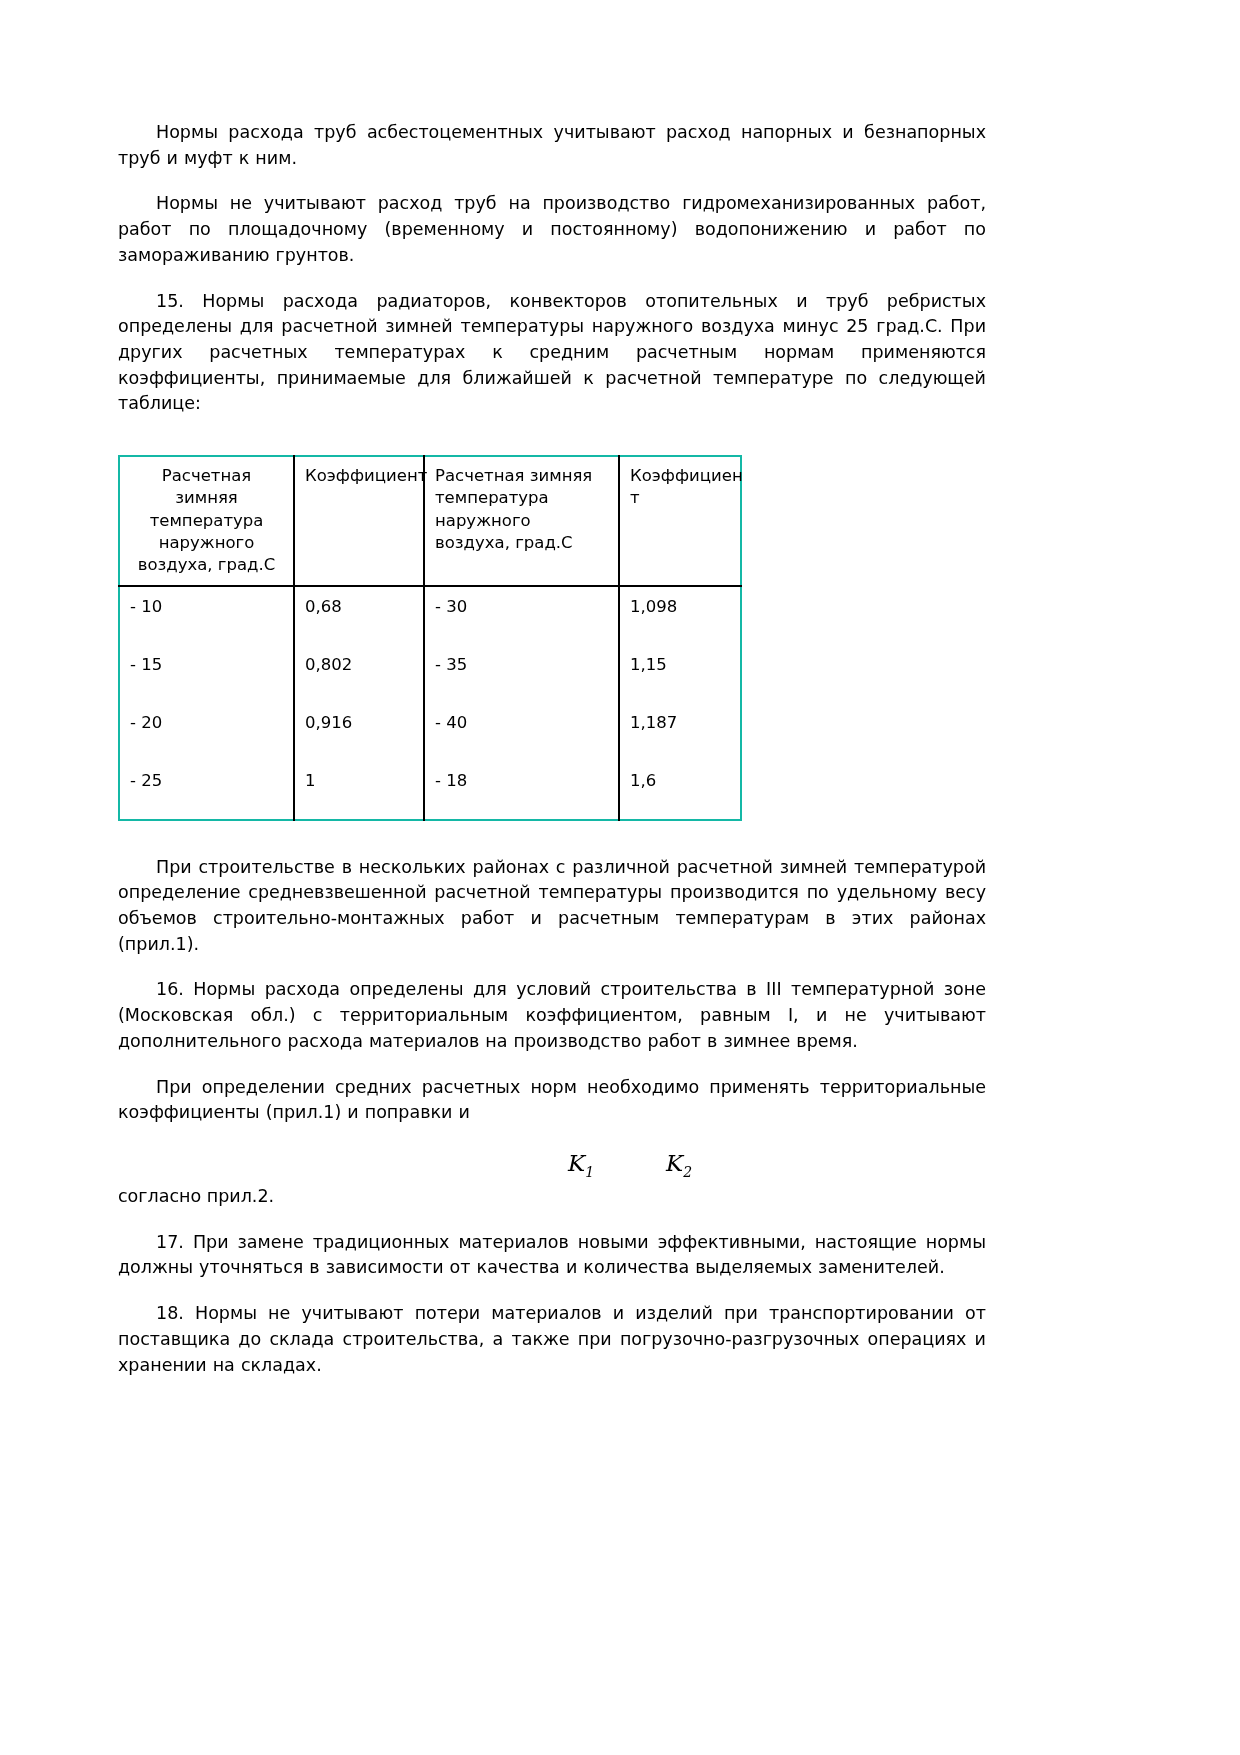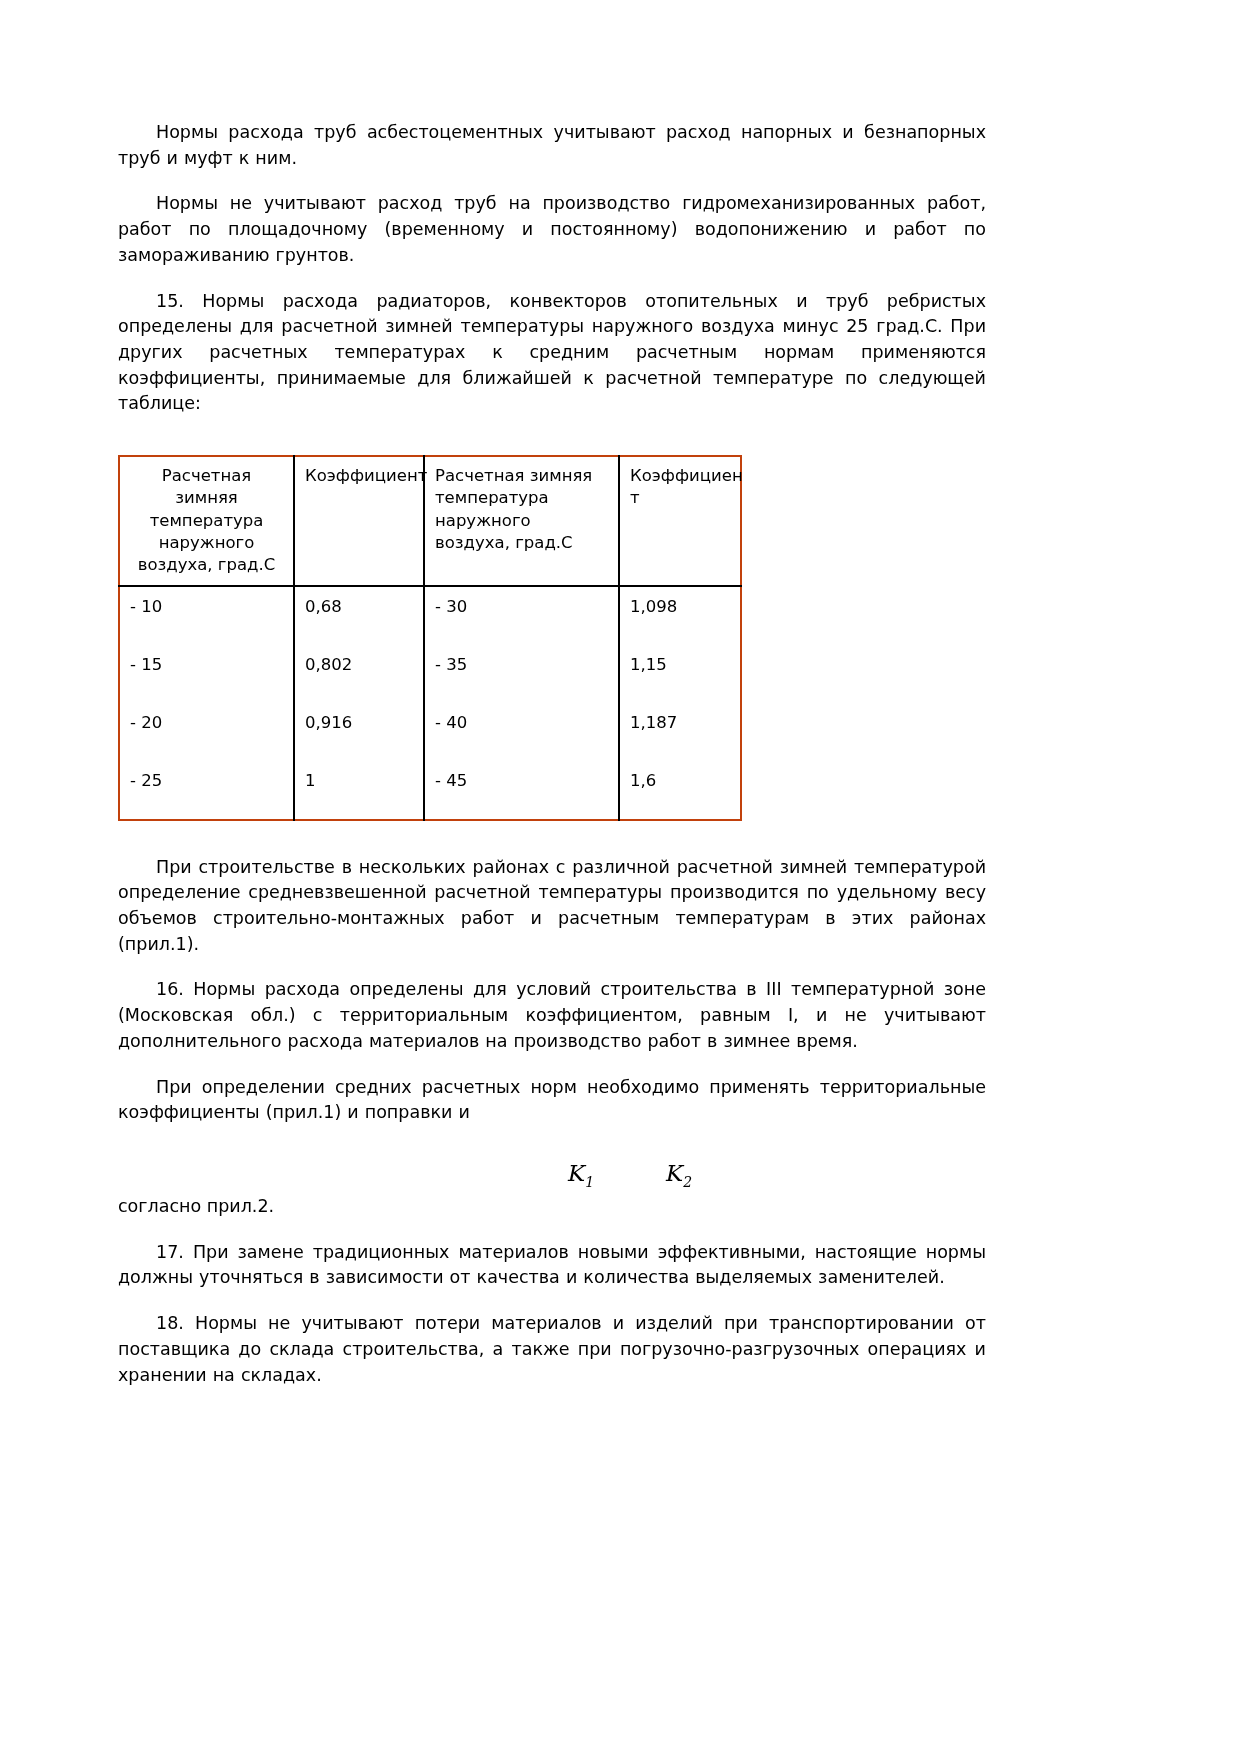--- a/index.html
+++ b/index.html
@@ -22,30 +22,30 @@
   }
   .para {
     font-size: 17.5px;
     line-height: 1.47;
     text-align: justify;
     text-indent: 38px;
     margin: 0 0 20px 0;
     word-spacing: 0.5px;
   }
   .para.tight {
-    margin-bottom: 34px;
+    margin-bottom: 24px;
   }
   .table-wrap {
     margin: 38px 0 34px 0;
   }
   table.coef {
     border-collapse: collapse;
     width: 622px;
     table-layout: fixed;
-    border: 2px solid #c2410c;
+    border: 2px solid #14b8a6;
   }
   table.coef td {
     border: none;
     font-size: 16.5px;
     vertical-align: top;
     padding: 8px 10px 8px 10px;
   }
   table.coef tr.head td {
     border-right: 2px solid #000;
     border-bottom: 2px solid #000;
@@ -145,21 +145,21 @@
       </tr>
       <tr class="body">
         <td>- 20</td>
         <td>0,916</td>
         <td>- 40</td>
         <td>1,187</td>
       </tr>
       <tr class="body">
         <td>- 25</td>
         <td>1</td>
-        <td>- 45</td>
+        <td>- 18</td>
         <td>1,6</td>
       </tr>
     </tbody>
       </table>
   </div>
 
   <p class="para">При строительстве в нескольких районах с различной расчетной зимней температурой определение средневзвешенной расчетной температуры производится по удельному весу объемов строительно-монтажных работ и расчетным температурам в этих районах (прил.1).</p>
 
   <p class="para">16. Нормы расхода определены для условий строительства в III температурной зоне (Московская обл.) с территориальным коэффициентом, равным I, и не учитывают дополнительного расхода материалов на производство работ в зимнее время.</p>
 

